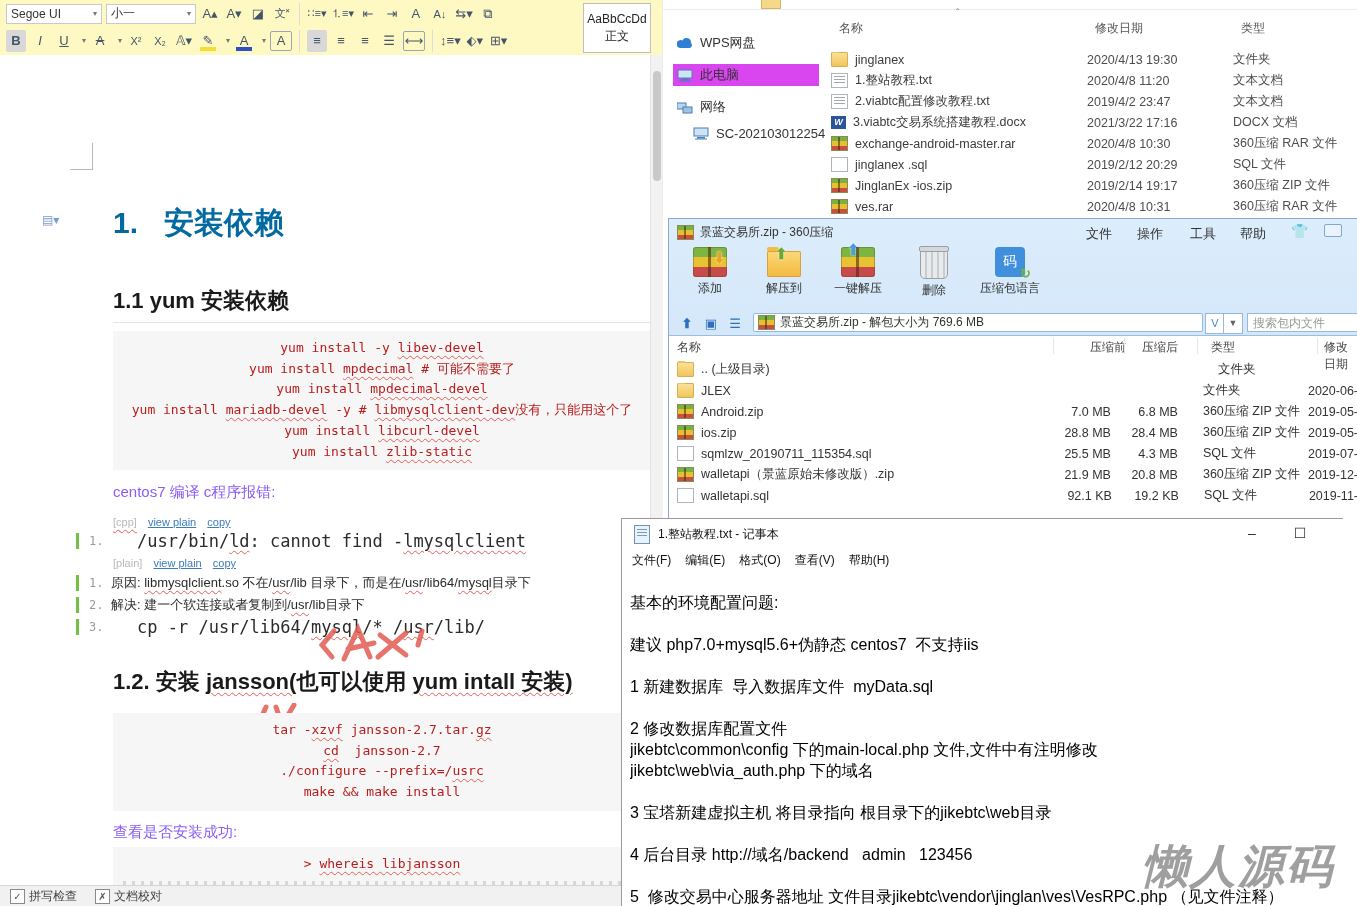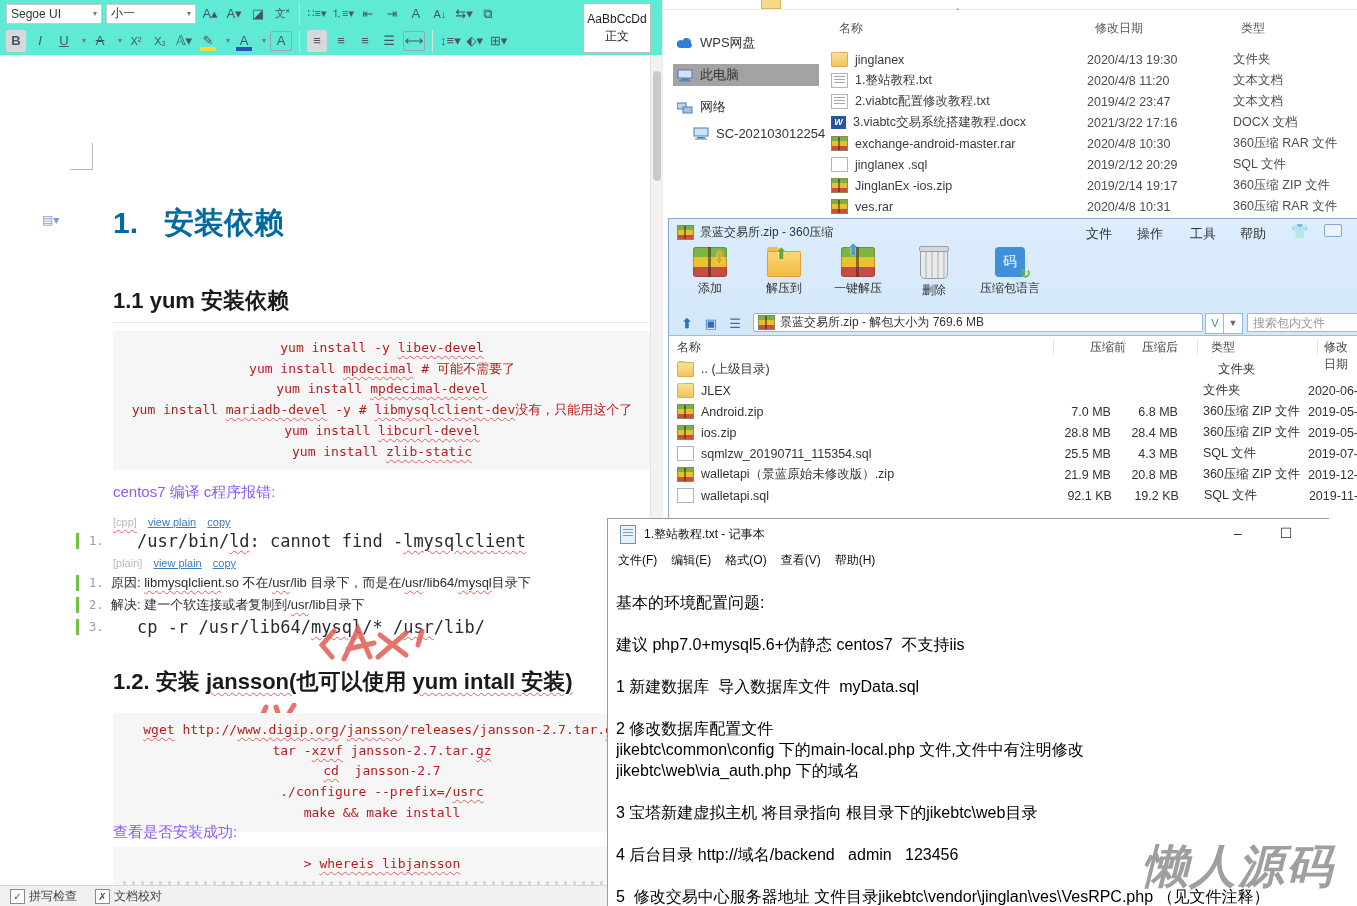--- a/index.html
+++ b/index.html
@@ -2,21 +2,21 @@
 <html><head>
 <meta charset="utf-8">
 <style>
   html,body{margin:0;padding:0;}
   .stage{position:relative;width:1357px;height:906px;overflow:hidden;background:#fff;
          font-family:"Liberation Sans",sans-serif;color:#222;}
   .abs{position:absolute;}
 
   
   .word{left:0;top:0;width:662px;height:906px;background:#fff;z-index:1;}
-  .wtb{left:0;top:0;width:662px;height:55px;background:#5eead4;border-bottom:1px solid #dcdcdc;}
+  .wtb{left:0;top:0;width:662px;height:55px;background:#fef9c3;border-bottom:1px solid #dcdcdc;}
   .wtb-row{position:absolute;left:0;width:662px;height:27px;display:flex;align-items:center;gap:4px;padding-left:6px;box-sizing:border-box;}
   .r1{top:0;} .r2{top:27px;}
   .combo{display:flex;align-items:center;justify-content:space-between;background:#fff;border:1px solid #c9c9c9;height:20px;
          font-size:12px;color:#333;padding:0 4px;box-sizing:border-box;}
   .caret{font-size:8px;color:#777;margin-left:4px;}
   .ticon{display:inline-flex;align-items:center;justify-content:center;min-width:20px;height:22px;font-size:13px;color:#44546a;
          border-radius:2px;cursor:default;}
   .ticon.small{font-size:11px;}
   .ticon.on{background:#d8d8d8;}
   .bar-under{position:relative;}
@@ -55,21 +55,21 @@
   .wstatus{left:0;top:885px;width:662px;height:21px;background:#f1f1f2;border-top:1px solid #d6d6d6;
            display:flex;align-items:center;gap:18px;padding-left:10px;box-sizing:border-box;font-size:12px;color:#444;}
   .sticon{display:inline-block;width:13px;height:13px;border:1px solid #8a8a8a;font-size:10px;line-height:13px;text-align:center;color:#555;margin-right:4px;background:#fff;}
   .redink{stroke:#e25a52;stroke-width:5;fill:none;stroke-linecap:round;opacity:.85;}
 
   
   .explorer{left:662px;top:0;width:695px;height:218px;background:#fff;z-index:2;border-left:1px solid #ececec;}
   .exp-topline{position:absolute;left:0;top:9px;width:695px;height:1px;background:#ececec;}
   .exp-folder-part{position:absolute;left:98px;top:0;width:18px;height:8px;background:#f5d98a;border:1px solid #d9b45e;border-top:none;}
   .exp-side-item{position:absolute;left:14px;height:22px;display:flex;align-items:center;gap:7px;font-size:13px;color:#333;width:140px;}
-  .exp-side-item.sel{background:#a3a3a3;left:10px;padding-left:4px;width:142px;}
+  .exp-side-item.sel{background:#d946ef;left:10px;padding-left:4px;width:142px;}
   .exp-hdr{position:absolute;top:20px;font-size:12px;color:#555;}
   .exp-sort{position:absolute;left:293px;top:8px;font-size:10px;color:#777;}
   .exp-row{position:absolute;left:168px;width:527px;height:21px;display:flex;align-items:center;font-size:12.5px;color:#3b3b3b;}
   .cell-name{width:256px;display:flex;align-items:center;gap:7px;overflow:hidden;white-space:nowrap;}
   .cell-date{width:146px;color:#4d4d4d;}
   .cell-type{width:120px;color:#4d4d4d;white-space:nowrap;}
   .fi{width:15px;height:13px;flex:none;position:relative;}
   .fi-folder{background:linear-gradient(#fbe195,#f0c55e);border:1px solid #d9ae50;border-radius:1px;}
   .fi-folder::before{content:"";position:absolute;left:0;top:-3px;width:7px;height:3px;background:#e8c468;border-radius:1px 1px 0 0;}
   .fi-txt,.fi-sql{background:#fff;border:1px solid #aeb6bd;}
@@ -112,21 +112,21 @@
   .zlist{position:absolute;left:0;top:116px;width:689px;height:184px;background:#fff;border-top:1px solid #9bbde0;}
   .zhdr{position:absolute;top:3px;font-size:12px;color:#444;}
   .zhsep{position:absolute;top:2px;width:1px;height:16px;background:#e0e6ec;}
   .zrow{position:absolute;left:0;width:689px;height:21px;display:flex;align-items:center;font-size:12.5px;color:#333;}
   .zc-name{width:390px;display:flex;align-items:center;gap:7px;padding-left:8px;box-sizing:border-box;white-space:nowrap;overflow:hidden;}
   .zc-b,.zc-a{width:67px;text-align:right;color:#333;flex:none;}
   .zc-type{width:130px;padding-left:25px;box-sizing:border-box;flex:none;white-space:nowrap;}
   .zc-date{color:#333;white-space:nowrap;}
 
   
-  .note{left:607px;top:518px;width:722px;height:388px;background:#fff;border:1px solid #9b9b9b;border-right:none;border-bottom:none;box-sizing:border-box;z-index:4;}
+  .note{left:621px;top:518px;width:722px;height:388px;background:#fff;border:1px solid #9b9b9b;border-right:none;border-bottom:none;box-sizing:border-box;z-index:4;}
   .ntitle{position:absolute;left:0;top:0;width:100%;height:30px;background:#fff;display:flex;align-items:center;font-size:12px;color:#111;}
   .nicon{width:14px;height:17px;margin-left:12px;background:#e8f2fb;border:1px solid #6f94b8;position:relative;}
   .nicon::before{content:"";position:absolute;left:2px;top:3px;right:2px;height:9px;background:repeating-linear-gradient(#7d9cba 0 1px,transparent 1px 3px);}
   .ntitle .t{margin-left:8px;}
   .nbtn{position:absolute;top:0;width:44px;height:30px;text-align:center;line-height:28px;font-size:14px;color:#333;}
   .nmenu{position:absolute;left:0;top:30px;width:100%;height:23px;display:flex;gap:14px;padding-left:10px;box-sizing:border-box;
          align-items:center;font-size:12px;color:#111;}
   .nbody{position:absolute;left:0;top:53px;width:722px;height:335px;padding:20px 0 0 8px;box-sizing:border-box;
          font-size:16px;color:#000;}
   .nline{height:21px;line-height:21px;white-space:pre;overflow:hidden;}
@@ -260,21 +260,20 @@
       </svg>
 
       <div class="abs h2 h2seg" style="top:612px"><span>1.2. 安装 </span><span class="sq">jansson(</span><span>也可以使用 </span><span class="sq">yum intall 安装)</span></div>
 
       <svg class="abs" style="left:250px;top:648px" width="56" height="26">
         <path class="redink" d="M8 22 L16 4"></path>
         <path class="redink" d="M26 4 L32 22 L44 2"></path>
       </svg>
 
       <div class="abs codeblk" style="top:658px">
-        <div class="cl"><span class="sq">wget</span><span> http://</span><span class="sq">www.digip.org</span><span>/</span><span class="sq">jansson</span><span>/releases/jansson-2.7.tar.</span><span class="sq">gz</span></div>
         <div class="cl"><span>tar -</span><span class="sq">xzvf</span><span> jansson-2.7.tar.</span><span class="sq">gz</span></div>
         <div class="cl"><span class="sq">cd</span><span>  jansson-2.7</span></div>
         <div class="cl"><span>./configure --prefix=/</span><span class="sq">usrc</span></div>
         <div class="cl"><span>make &amp;&amp; make install</span></div>
       </div>
 
       <div class="abs para" style="top:768px">查看是否安装成功:</div>
 
       <div class="abs codeblk" style="top:792px">
         <div class="cl"><span>&gt; </span><span class="sq">whereis libjansson</span></div>

